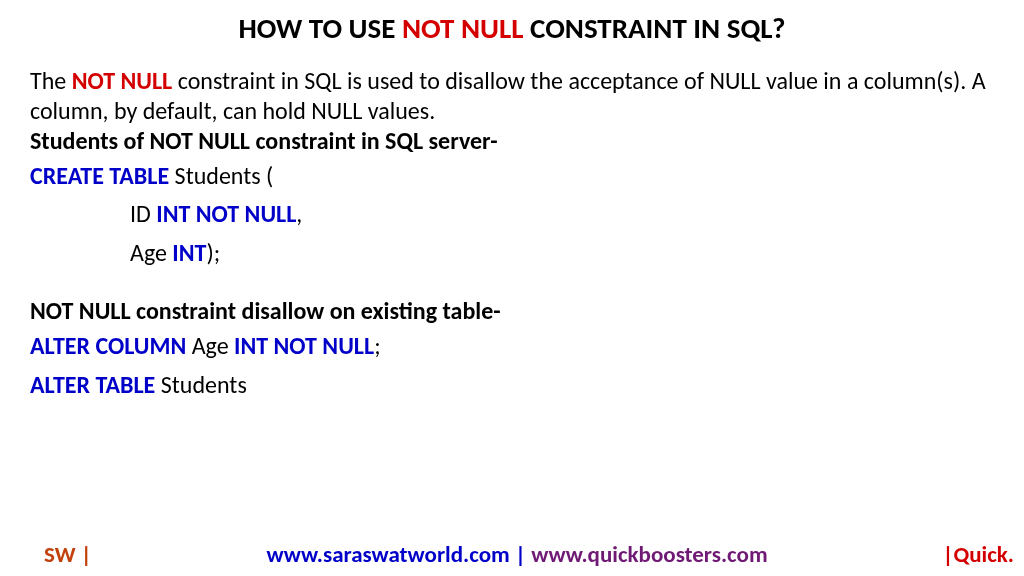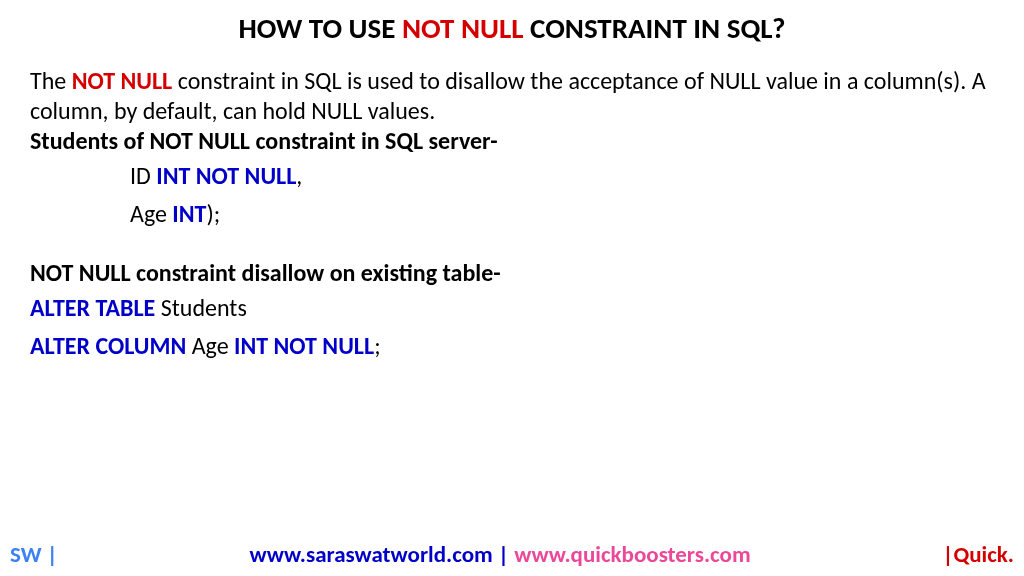--- a/index.html
+++ b/index.html
@@ -45,53 +45,56 @@
       bottom: 8px;
       left: 0;
       right: 0;
       padding: 0 10px 0 10px;
       display: flex;
       justify-content: space-between;
       align-items: baseline;
       font-size: 23px;
       font-weight: bold;
     }
-    .footer .left { color: #3b82f6; }
+    .footer .left { color: #c2410c; margin-left: 34px; }
     .footer .center { color: #0000c8; }
-    .footer .center .red { color: #ec4899; margin-top: 7px; }
+    .footer .center .red { color: #701a75; margin-top: 7px; }
     .footer .right { color: #d40000; text-align: center; }
   </style>
 </head>
 <body>
 
 <div class="title">
   <span>HOW TO USE </span><span class="red">NOT NULL</span><span> CONSTRAINT IN SQL?</span>
 </div>
 
 <div class="desc">
   <span>The </span><span class="red-bold">NOT NULL</span><span> constraint in SQL is used to disallow the acceptance of NULL value in a column(s). A column, by default, can hold NULL values.</span>
 </div>
 
 <div class="section-heading">Students of NOT NULL constraint in SQL server-</div>
 <div class="code-block">
+  <div class="code-line">
+    <span class="kw">CREATE TABLE</span><span> Students (</span>
+  </div>
   <div class="code-line-indent">
     <span>ID </span><span class="kw">INT NOT NULL</span><span>,</span>
   </div>
   <div class="code-line-indent">
     <span>Age </span><span class="kw">INT</span><span>);</span>
   </div>
 </div>
 
 <div class="section-heading">NOT NULL constraint disallow on existing table-</div>
 <div class="code-block">
   <div class="code-line">
-    <span class="kw">ALTER TABLE</span><span> Students</span>
+    <span class="kw">ALTER COLUMN</span><span> Age </span><span class="kw">INT NOT NULL</span><span>;</span>
   </div>
   <div class="code-line">
-    <span class="kw">ALTER COLUMN</span><span> Age </span><span class="kw">INT NOT NULL</span><span>;</span>
+    <span class="kw">ALTER TABLE</span><span> Students</span>
   </div>
 </div>
 
 <div class="footer">
   <div class="left">SW |</div>
   <div class="center">
     <span>www.saraswatworld.com | </span><span class="red">www.quickboosters.com</span>
   </div>
   <div class="right">|Quick.</div>
 </div>

